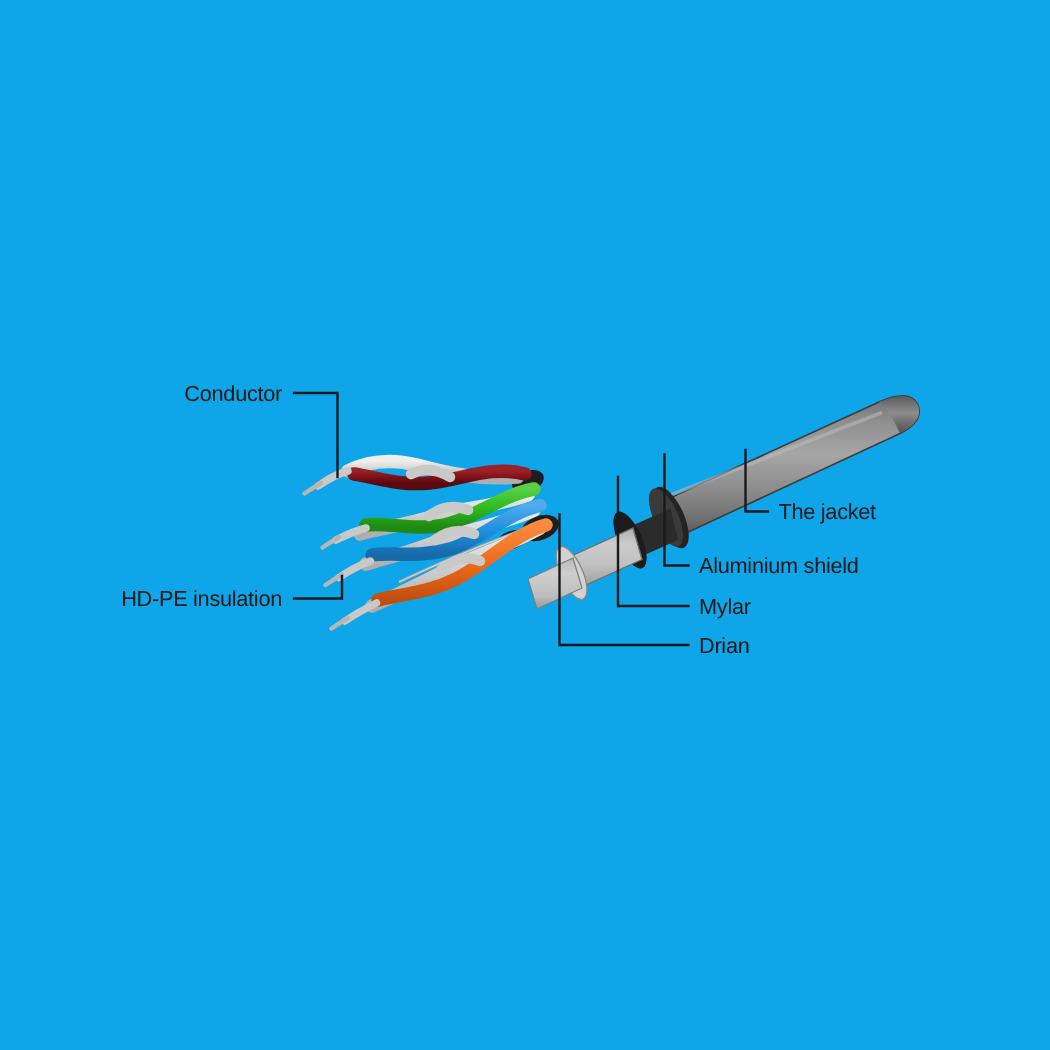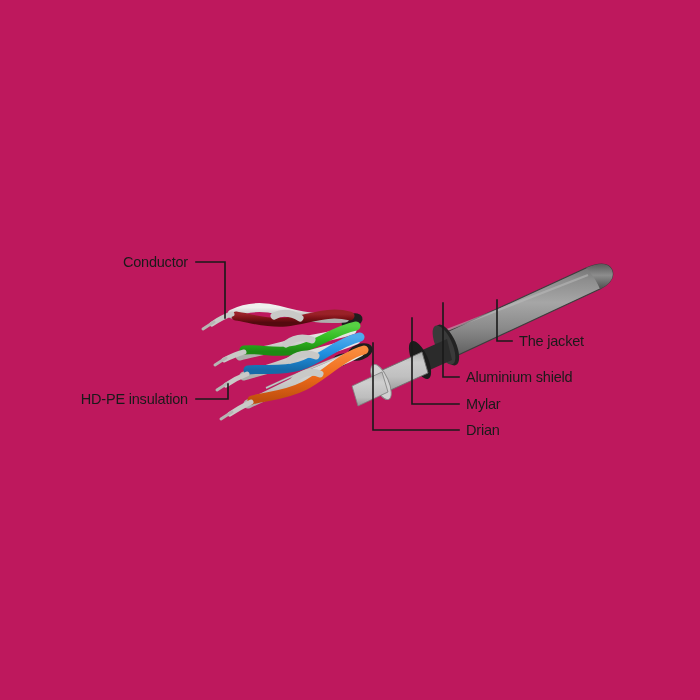--- a/index.html
+++ b/index.html
@@ -11,21 +11,21 @@
   body {
     width: 700px;
     height: 700px;
     overflow: hidden;
     font-family: "Liberation Sans", sans-serif;
   }
   #diagram-root {
     position: relative;
     width: 700px;
     height: 700px;
-    background: #be185d;
+    background: #0ea5e9;
   }
   #cable-svg {
     position: absolute;
     top: 0;
     left: 0;
     width: 700px;
     height: 700px;
     display: block;
   }
   .label-text {

